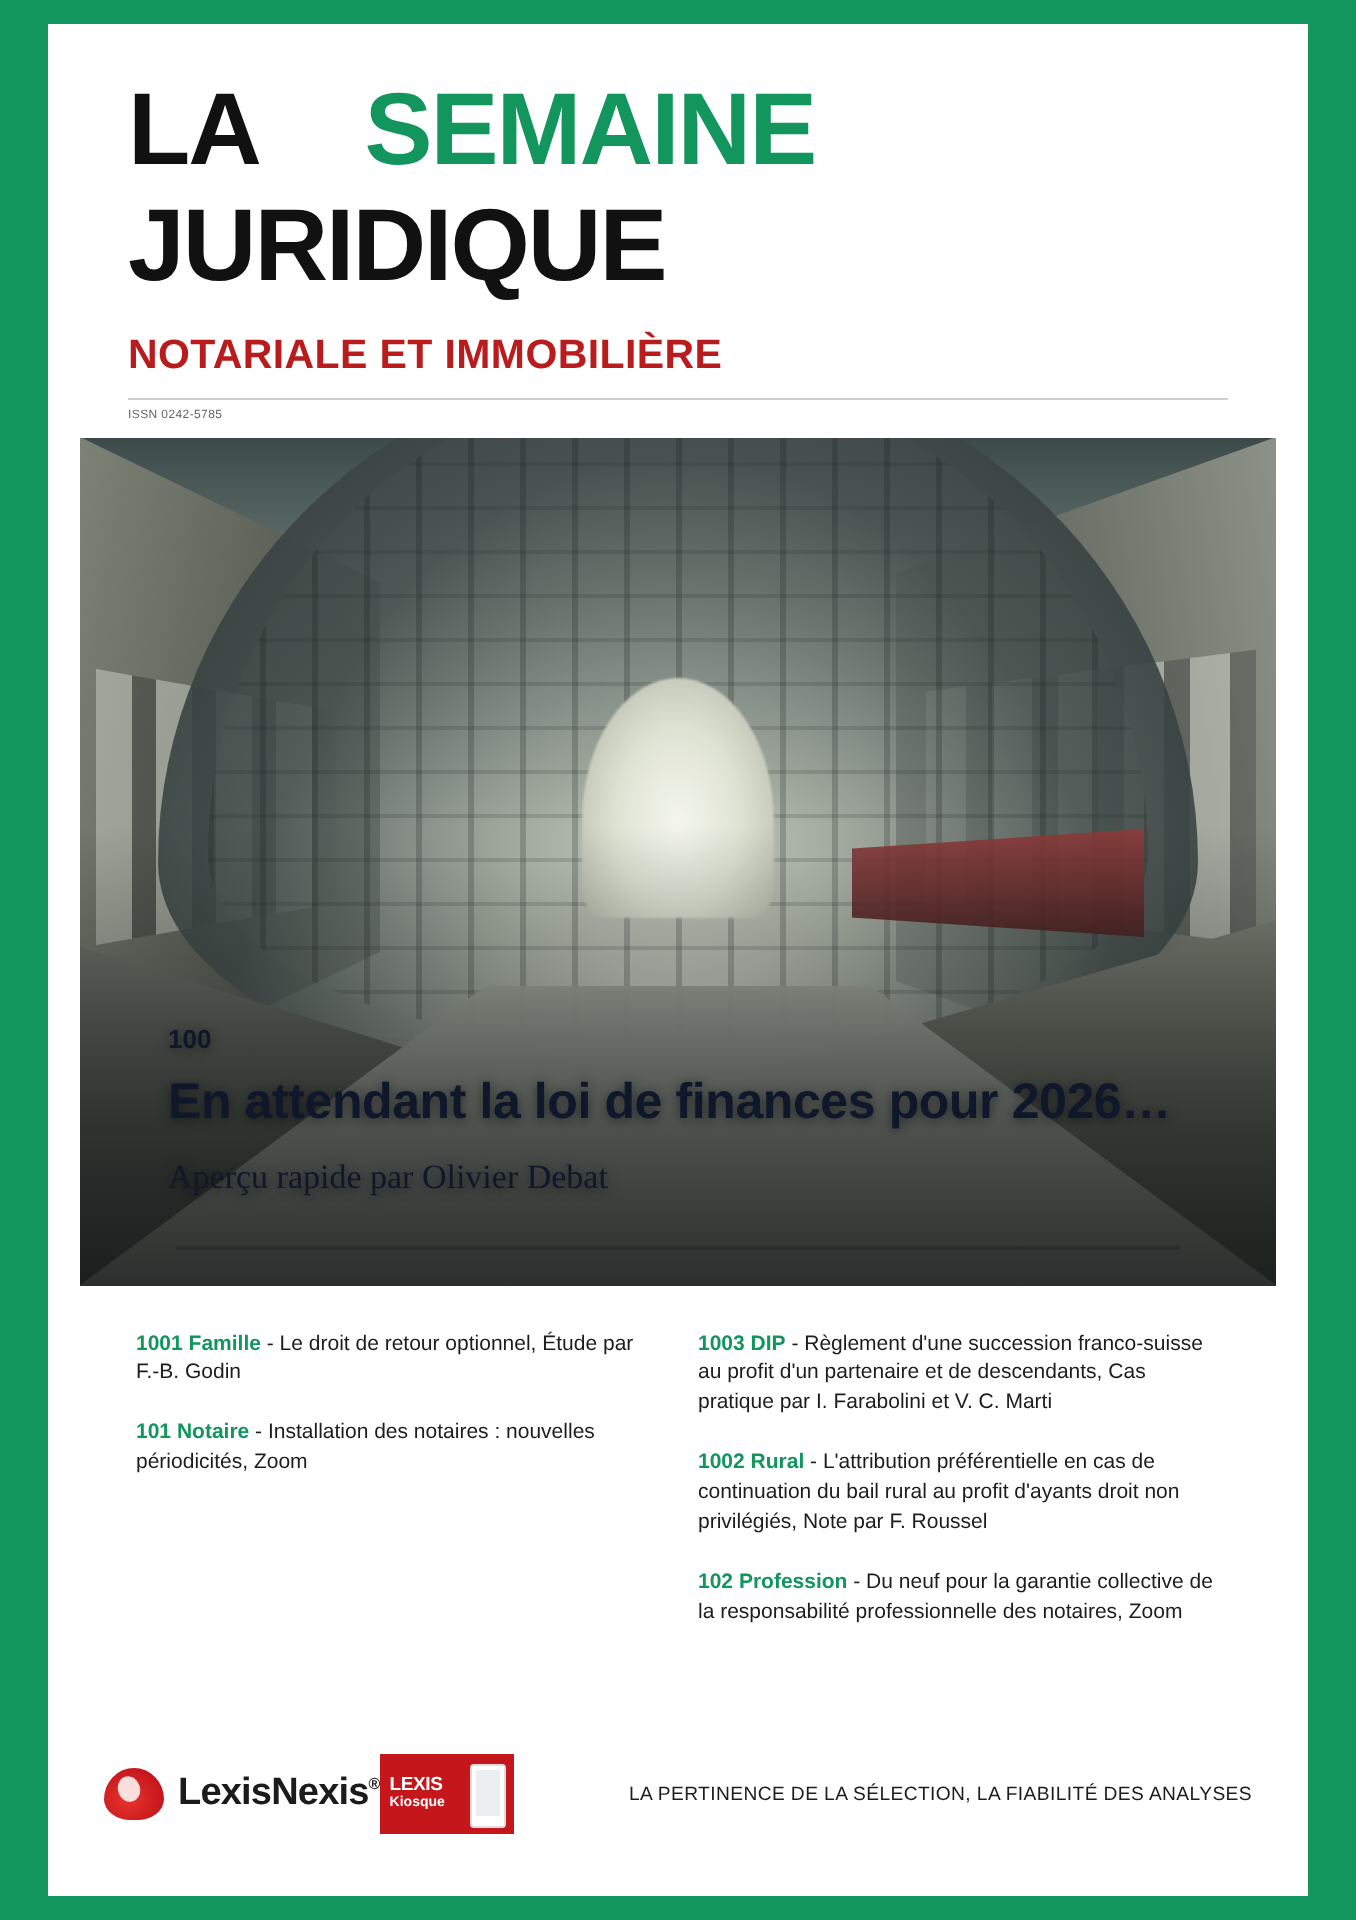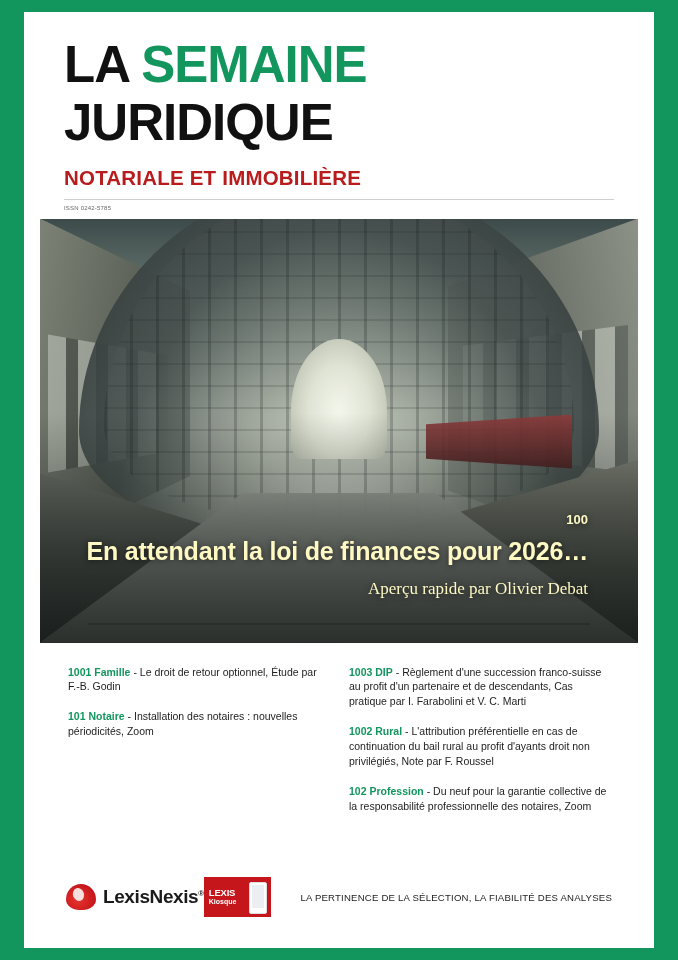--- a/index.html
+++ b/index.html
@@ -29,20 +29,21 @@
   .title-line {
     font-size: 51px;
     font-weight: bold;
     letter-spacing: -1px;
     line-height: 0.98;
     color: #111111;
     white-space: nowrap;
   }
   .title-line .green {
     color: #12965e;
+    margin-left: 41px;
   }
   .title-line2 {
     font-size: 51px;
     font-weight: bold;
     letter-spacing: -1px;
     line-height: 1.05;
     color: #111111;
     margin-top: 6px;
   }
   .subtitle {
@@ -199,23 +200,22 @@
     position: absolute;
     left: 0; right: 0; bottom: 0;
     height: 230px;
     background: linear-gradient(180deg, rgba(20,24,24,0) 0%, rgba(18,22,22,0.35) 45%, rgba(14,18,18,0.72) 100%);
   }
   .cover-text {
     position: absolute;
     left: 44px;
     bottom: 44px;
     right: 50px;
-    color: #fef9c3;
+    color: #0f172a;
     text-shadow: 0 1px 6px rgba(0,0,0,0.55);
-    text-align: right;
   }
   .cover-num {
     font-size: 13px;
     font-weight: bold;
     margin-bottom: 10px;
   }
   .cover-title {
     font-size: 25px;
     font-weight: bold;
     line-height: 1.18;
@@ -250,21 +250,21 @@
     font-weight: bold;
   }
   
   .footer {
     position: absolute;
     left: 0; right: 0;
     bottom: 26px;
     height: 50px;
     display: flex;
     align-items: center;
-    padding: 0 42px;
+    padding: 0 28px;
   }
   .lexis-logo {
     display: flex;
     align-items: center;
     gap: 7px;
   }
   .lexis-flame {
     width: 30px;
     height: 26px;
     background: radial-gradient(ellipse at 40% 60%, #e8342c 0%, #c5161c 70%, #8e1013 100%);

